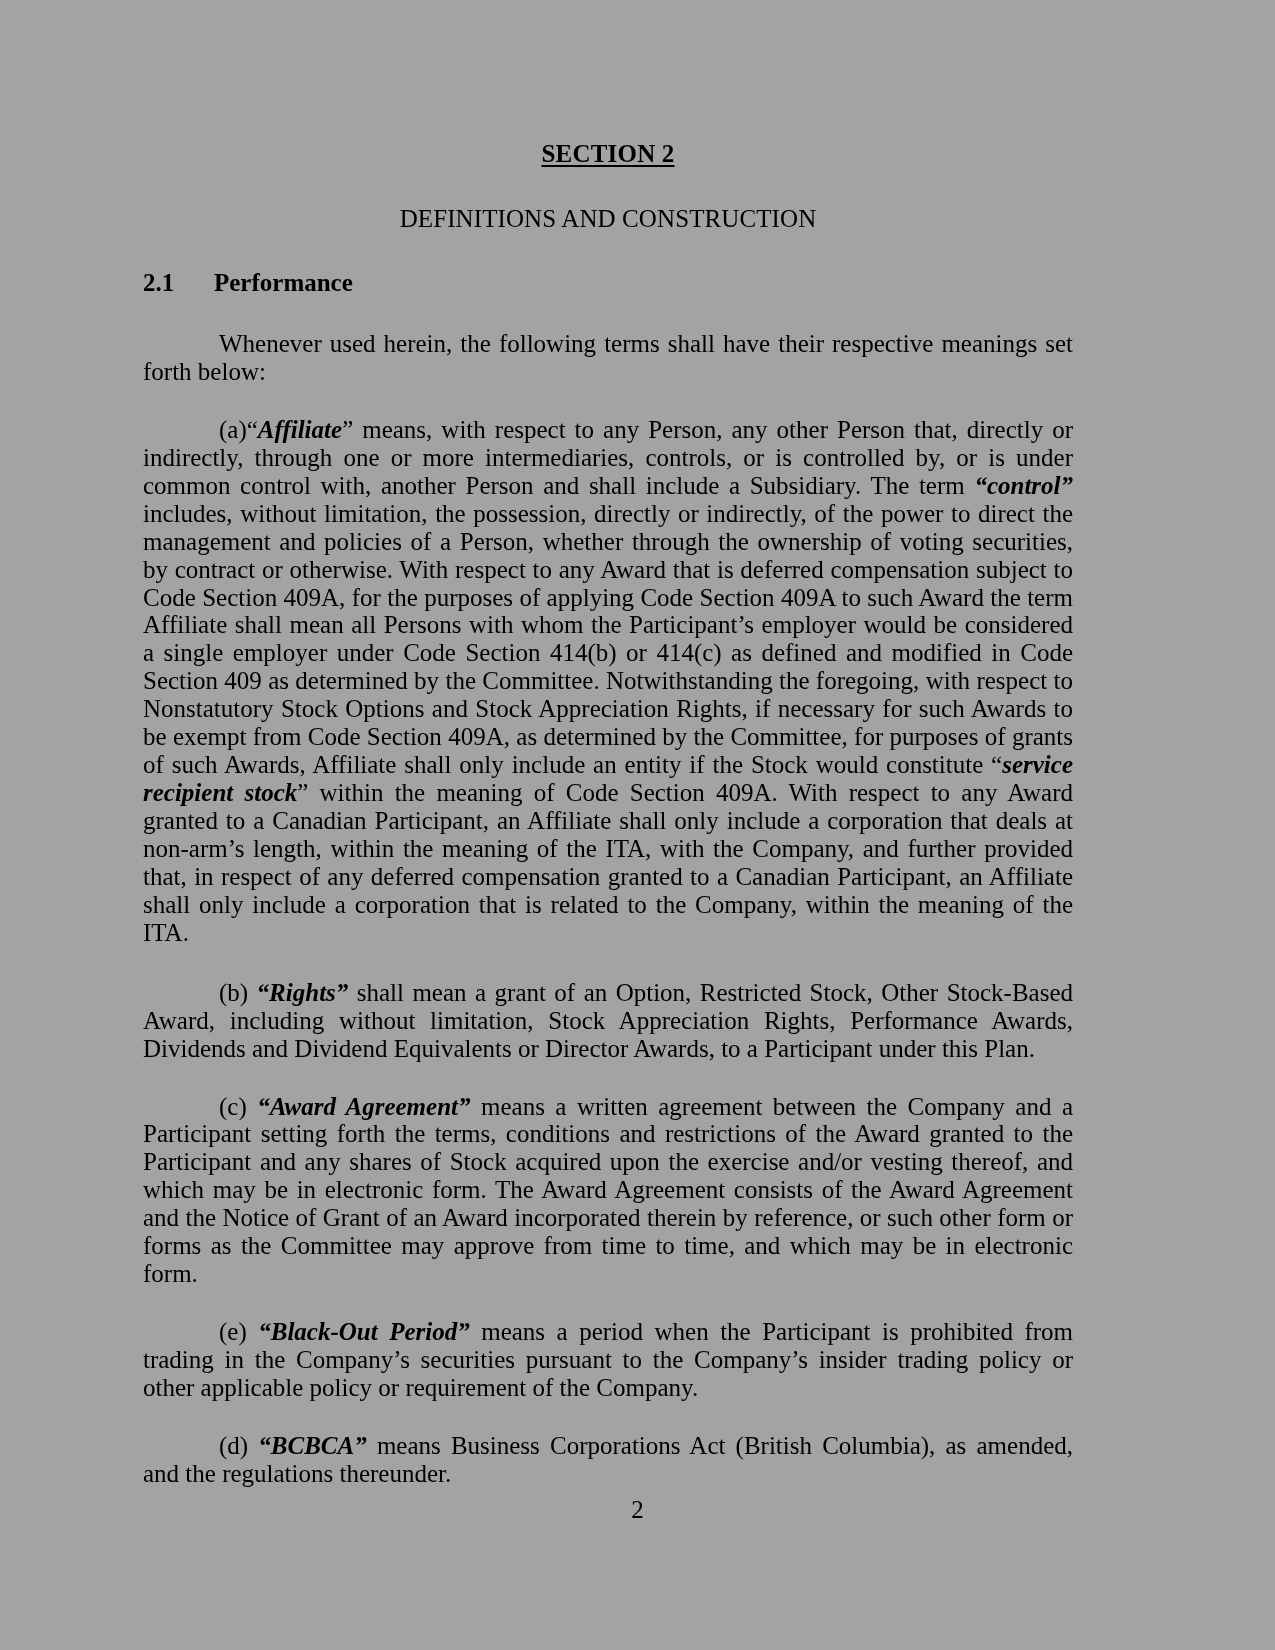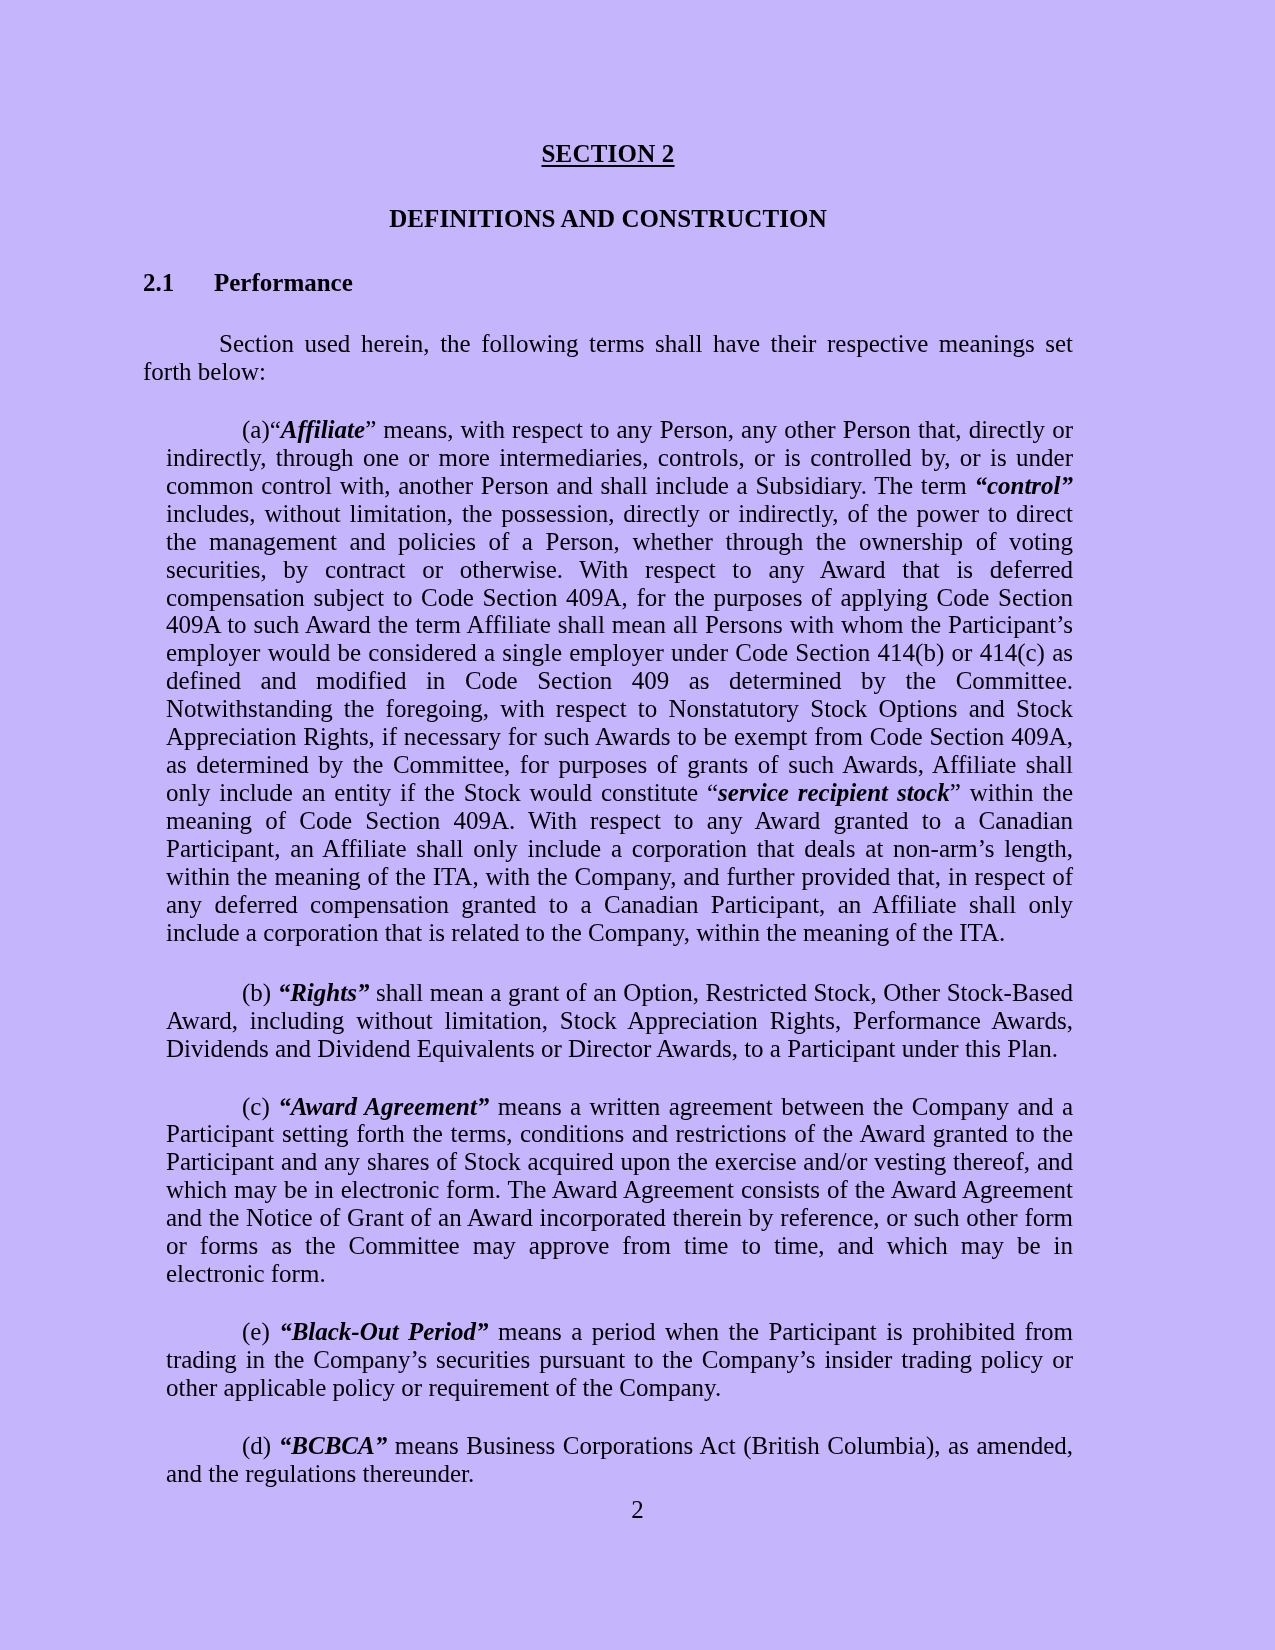--- a/index.html
+++ b/index.html
@@ -10,21 +10,21 @@
   }
   body {
     font-family: "Liberation Serif", "DejaVu Serif", serif;
     color: #000000;
   }
   .page {
     position: relative;
     width: 1275px;
     height: 1650px;
     margin: 0 auto;
-    background: #c4b5fd;
+    background: #a3a3a3;
     box-sizing: border-box;
     overflow: hidden;
   }
   
   .content {
     position: absolute;
     left: 143px;
     top: 0;
     width: 930px;
   }
@@ -37,21 +37,21 @@
     margin: 0;
     padding-top: 140px;
   }
   .section-heading span.ul {
     text-decoration: underline;
     text-underline-offset: 3px;
   }
 
   .section-subheading {
     text-align: center;
-    font-weight: bold;
+    font-weight: normal;
     font-size: 25px;
     margin: 0;
     padding-top: 37px;
     letter-spacing: 0.1px;
   }
 
   .numbered-heading {
     margin: 0;
     padding-top: 36px;
     font-size: 25px;
@@ -75,21 +75,20 @@
     padding-top: 30px;
     
   }
   p.body.lead {
     text-indent: 76px;
     padding-top: 33px;
   }
   p.body.def {
     text-indent: 76px;
     padding-top: 30px;
-    margin-left: 23px;
   }
   p.body.def-b { padding-top: 32px; }
 
   .term {
     font-weight: bold;
     font-style: italic;
   }
 
   .footer-page {
     position: absolute;
@@ -110,21 +109,21 @@
       <span class="ul">SECTION 2</span>
     </h1>
 
     <h2 class="section-subheading">DEFINITIONS AND CONSTRUCTION</h2>
 
     <div class="numbered-heading">
       <span class="num">2.1</span>
       <span class="ttl">Performance</span>
     </div>
 
-    <p class="body lead">Section used herein, the following terms shall have their respective meanings set forth below:</p>
+    <p class="body lead">Whenever used herein, the following terms shall have their respective meanings set forth below:</p>
 
     <p class="body def">
       <span>(a)</span><span>“</span><span class="term">Affiliate</span><span>” means, with respect to any Person, any other Person that, directly or indirectly, through one or more intermediaries, controls, or is controlled by, or is under common control with, another Person and shall include a Subsidiary.  The term </span><span class="term">“control”</span><span> includes, without limitation, the possession, directly or indirectly, of the power to direct the management and policies of a Person, whether through the ownership of voting securities, by contract or otherwise.  With respect to any Award that is deferred compensation subject to Code Section 409A, for the purposes of applying Code Section 409A to such Award the term Affiliate shall mean all Persons with whom the Participant’s employer would be considered a single employer under Code Section 414(b) or 414(c) as defined and modified in Code Section 409 as determined by the Committee.  Notwithstanding the foregoing, with respect to Nonstatutory Stock Options and Stock Appreciation Rights, if necessary for such Awards to be exempt from Code Section 409A, as determined by the Committee, for purposes of grants of such Awards, Affiliate shall only include an entity if the Stock would constitute “</span><span class="term">service recipient stock</span><span>” within the meaning of Code Section 409A.  With respect to any Award granted to a Canadian Participant, an Affiliate shall only include a corporation that deals at non-arm’s length, within the meaning of the ITA, with the Company, and further provided that, in respect of any deferred compensation granted to a Canadian Participant, an Affiliate shall only include a corporation that is related to the Company, within the meaning of the ITA.</span>
     </p>
 
     <p class="body def def-b">
       <span>(b)</span> <span class="term">“Rights”</span><span> shall mean a grant of an Option, Restricted Stock, Other Stock-Based Award, including without limitation, Stock Appreciation Rights, Performance Awards, Dividends and Dividend Equivalents or Director Awards, to a Participant under this Plan.</span>
     </p>
 
     <p class="body def">

